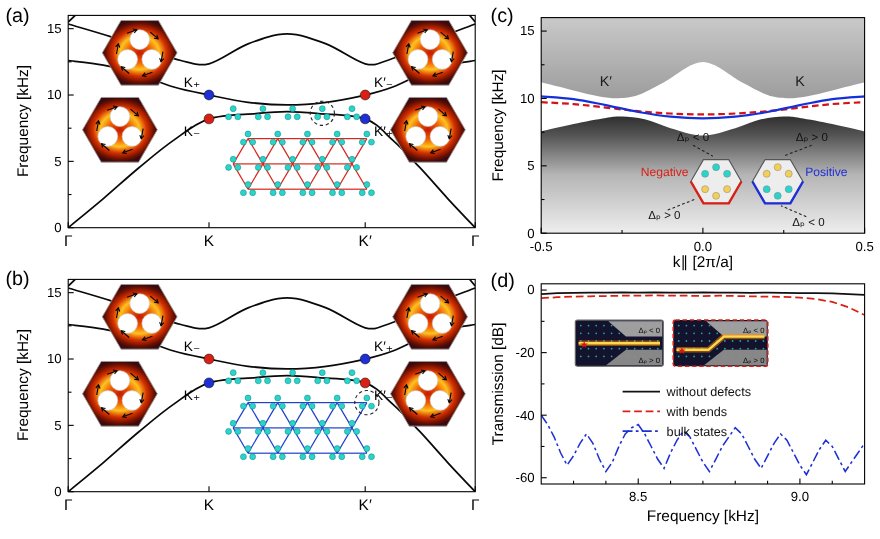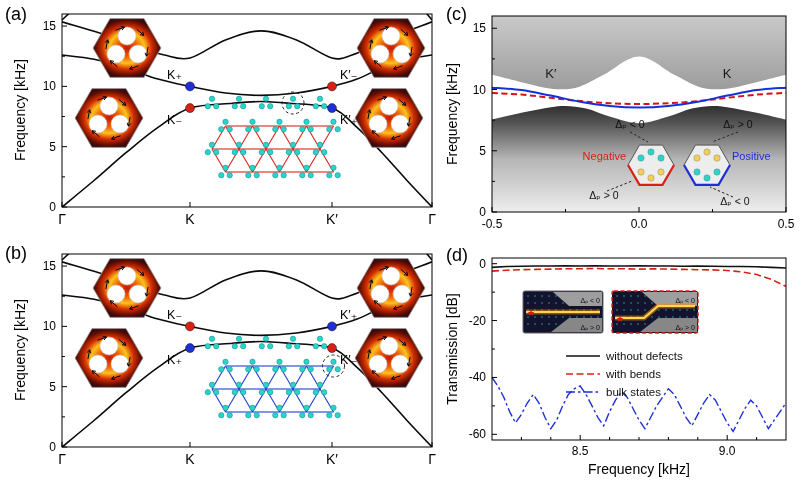--- a/index.html
+++ b/index.html
@@ -719,14 +719,15 @@
   <div class="plabel" style="left:5px;top:4px">(a)</div>
   <div class="plabel" style="left:5px;top:243px">(b)</div>
   <div class="plabel" style="left:446px;top:4px">(c)</div>
   <div class="plabel" style="left:446px;top:245px">(d)</div>
 
   <div class="vlabel" style="left:-60px;top:102px">Frequency [kHz]</div>
   <div class="vlabel" style="left:-60px;top:342px">Frequency [kHz]</div>
   <div class="vlabel" style="left:372px;top:106px">Frequency [kHz]</div>
   <div class="vlabel" style="left:372px;top:341px">Transmission [dB]</div>
 
+  <div class="hlabel" style="left:559px;top:230px">k∥ [2π/a]</div>
   <div class="hlabel" style="left:559px;top:461px">Frequency [kHz]</div>
 </div>
 
 </body></html>

